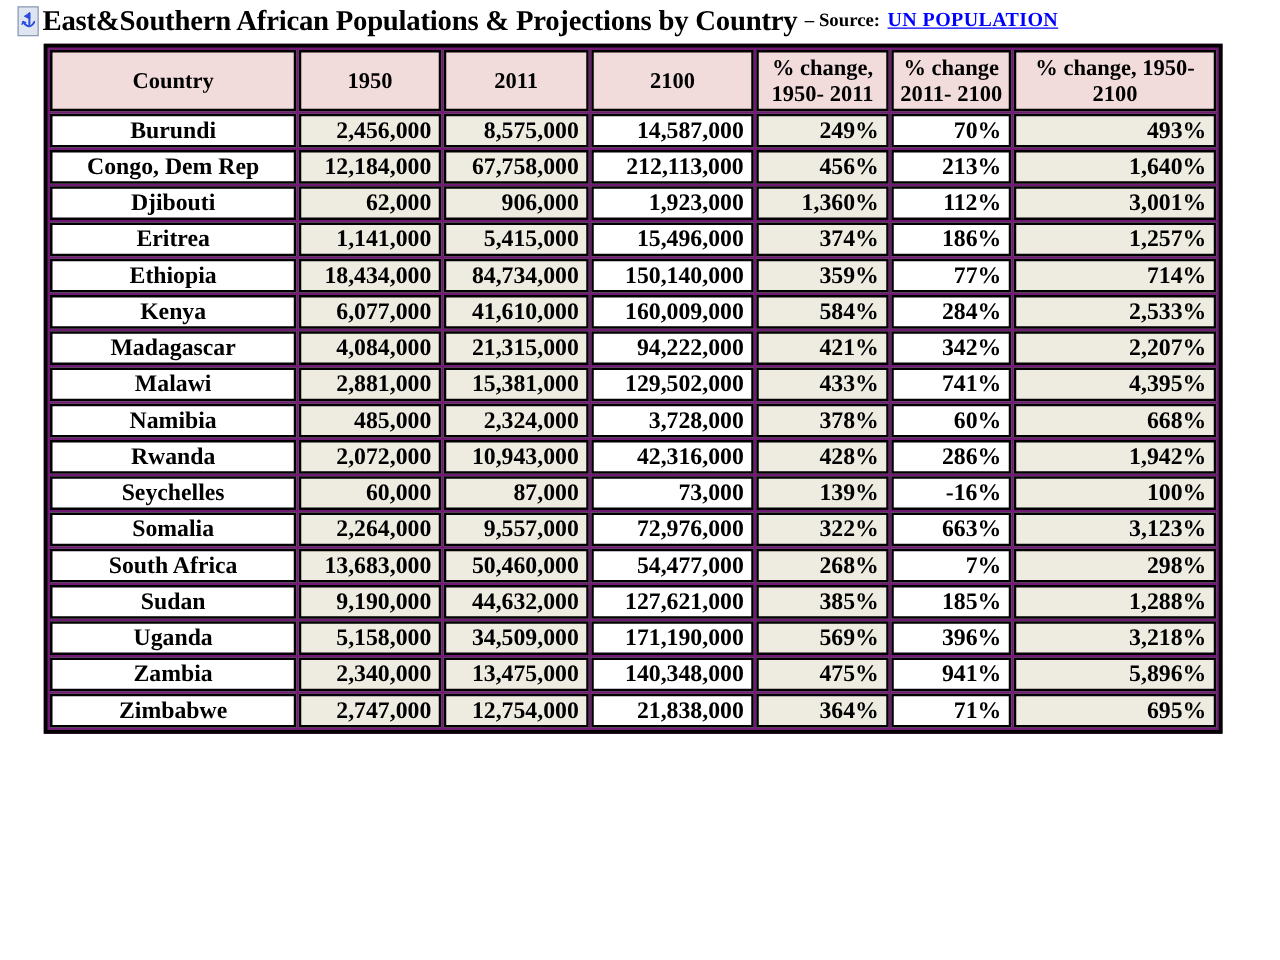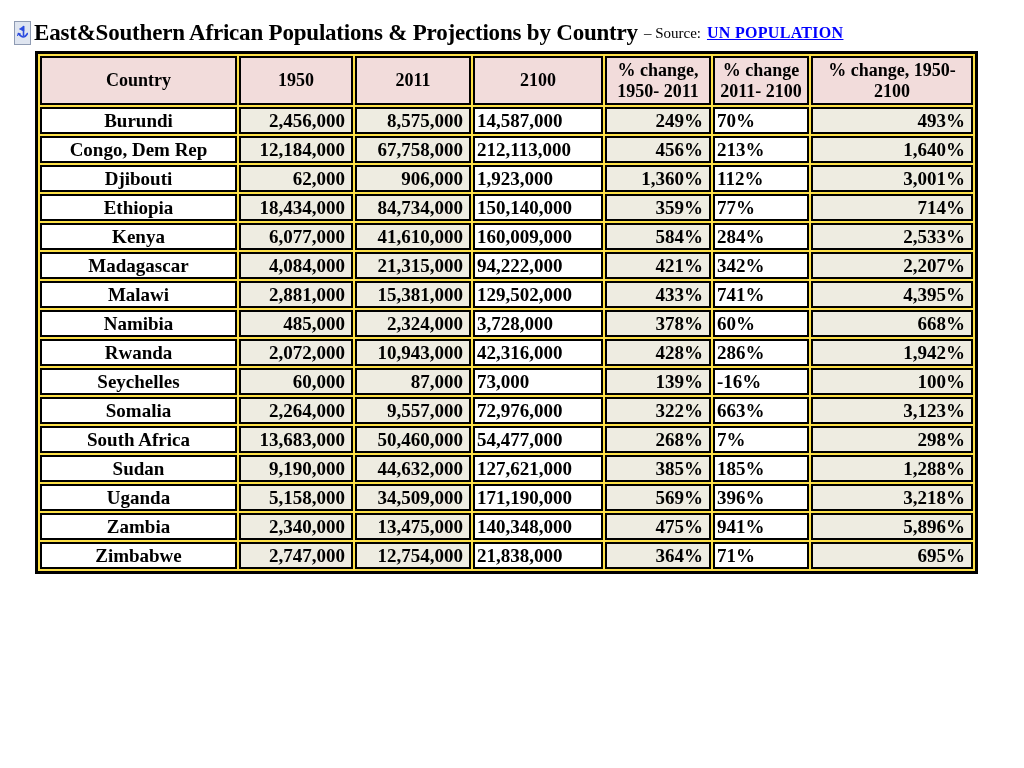--- a/index.html
+++ b/index.html
@@ -3,21 +3,21 @@
 <meta charset="utf-8">
 <style>
   * { box-sizing: border-box; }
   html, body {
     margin: 0; padding: 0;
     width: 1024px; height: 768px;
     background: #ffffff;
     overflow: hidden;
     font-family: "Liberation Serif", "DejaVu Serif", serif;
   }
-  .page { padding: 20px 0 0 14px; }
+  .page { padding: 4px 0 0 14px; }
 
   
   .title-row {
     display: flex;
     align-items: center;
     margin-bottom: 5px;
     white-space: nowrap;
   }
   .anchor-box {
     width: 17px; height: 24px;
@@ -32,35 +32,36 @@
     font-size: 23px;
     font-weight: bold;
     color: #000000;
     margin: 0 6px 0 0;
     letter-spacing: -0.2px;
   }
   .source-label {
     font-size: 15px;
     color: #000000;
     margin-right: 6px;
+    font-weight: bold;
   }
   .source-link {
     font-size: 16px;
     font-weight: bold;
     color: var(--link, #0000ff);
     text-decoration: underline;
     letter-spacing: 0.3px;
   }
 
   
   table.pop-table {
     border-collapse: separate;
     border-spacing: 2px;
     border: 3px solid var(--grid, #000);
-    background: #fde047;
+    background: #701a75;
     margin-left: 21px;
     table-layout: fixed;
   }
   .pop-table th, .pop-table td {
     border: 2px solid var(--grid, #000);
     font-weight: bold;
     color: #000000;
     overflow: hidden;
   }
   .pop-table th {
@@ -84,21 +85,21 @@
   col.w0 { width: 197px; }
   col.w1 { width: 114px; }
   col.w2 { width: 116px; }
   col.w3 { width: 130px; }
   col.w4 { width: 106px; }
   col.w5 { width: 96px; }
   col.w6 { width: 162px; }
   
   td.c0 { background: #ffffff; text-align: center; padding: 1px 2px; }
   td.c1, td.c2, td.c4, td.c6 { background: var(--shaded-bg, #eeece1); text-align: right; }
-  td.c3, td.c5 { background: #ffffff; }
+  td.c3, td.c5 { background: #ffffff; text-align: right; }
 </style>
 </head>
 <body>
 
 <div class="page">
 
   <div class="title-row">
     <span class="anchor-box">
       <svg width="11" height="16" viewBox="0 0 11 16" aria-hidden="true">
         <g stroke="#2b4bdf" stroke-width="1.6" fill="none" stroke-linecap="round">
@@ -160,20 +161,29 @@
         <tr>
           <td class="c0">Djibouti</td>
           <td class="c1">62,000</td>
           <td class="c2">906,000</td>
           <td class="c3">1,923,000</td>
           <td class="c4">1,360%</td>
           <td class="c5">112%</td>
           <td class="c6">3,001%</td>
         </tr>
         <tr>
+          <td class="c0">Eritrea</td>
+          <td class="c1">1,141,000</td>
+          <td class="c2">5,415,000</td>
+          <td class="c3">15,496,000</td>
+          <td class="c4">374%</td>
+          <td class="c5">186%</td>
+          <td class="c6">1,257%</td>
+        </tr>
+        <tr>
           <td class="c0">Ethiopia</td>
           <td class="c1">18,434,000</td>
           <td class="c2">84,734,000</td>
           <td class="c3">150,140,000</td>
           <td class="c4">359%</td>
           <td class="c5">77%</td>
           <td class="c6">714%</td>
         </tr>
         <tr>
           <td class="c0">Kenya</td>

